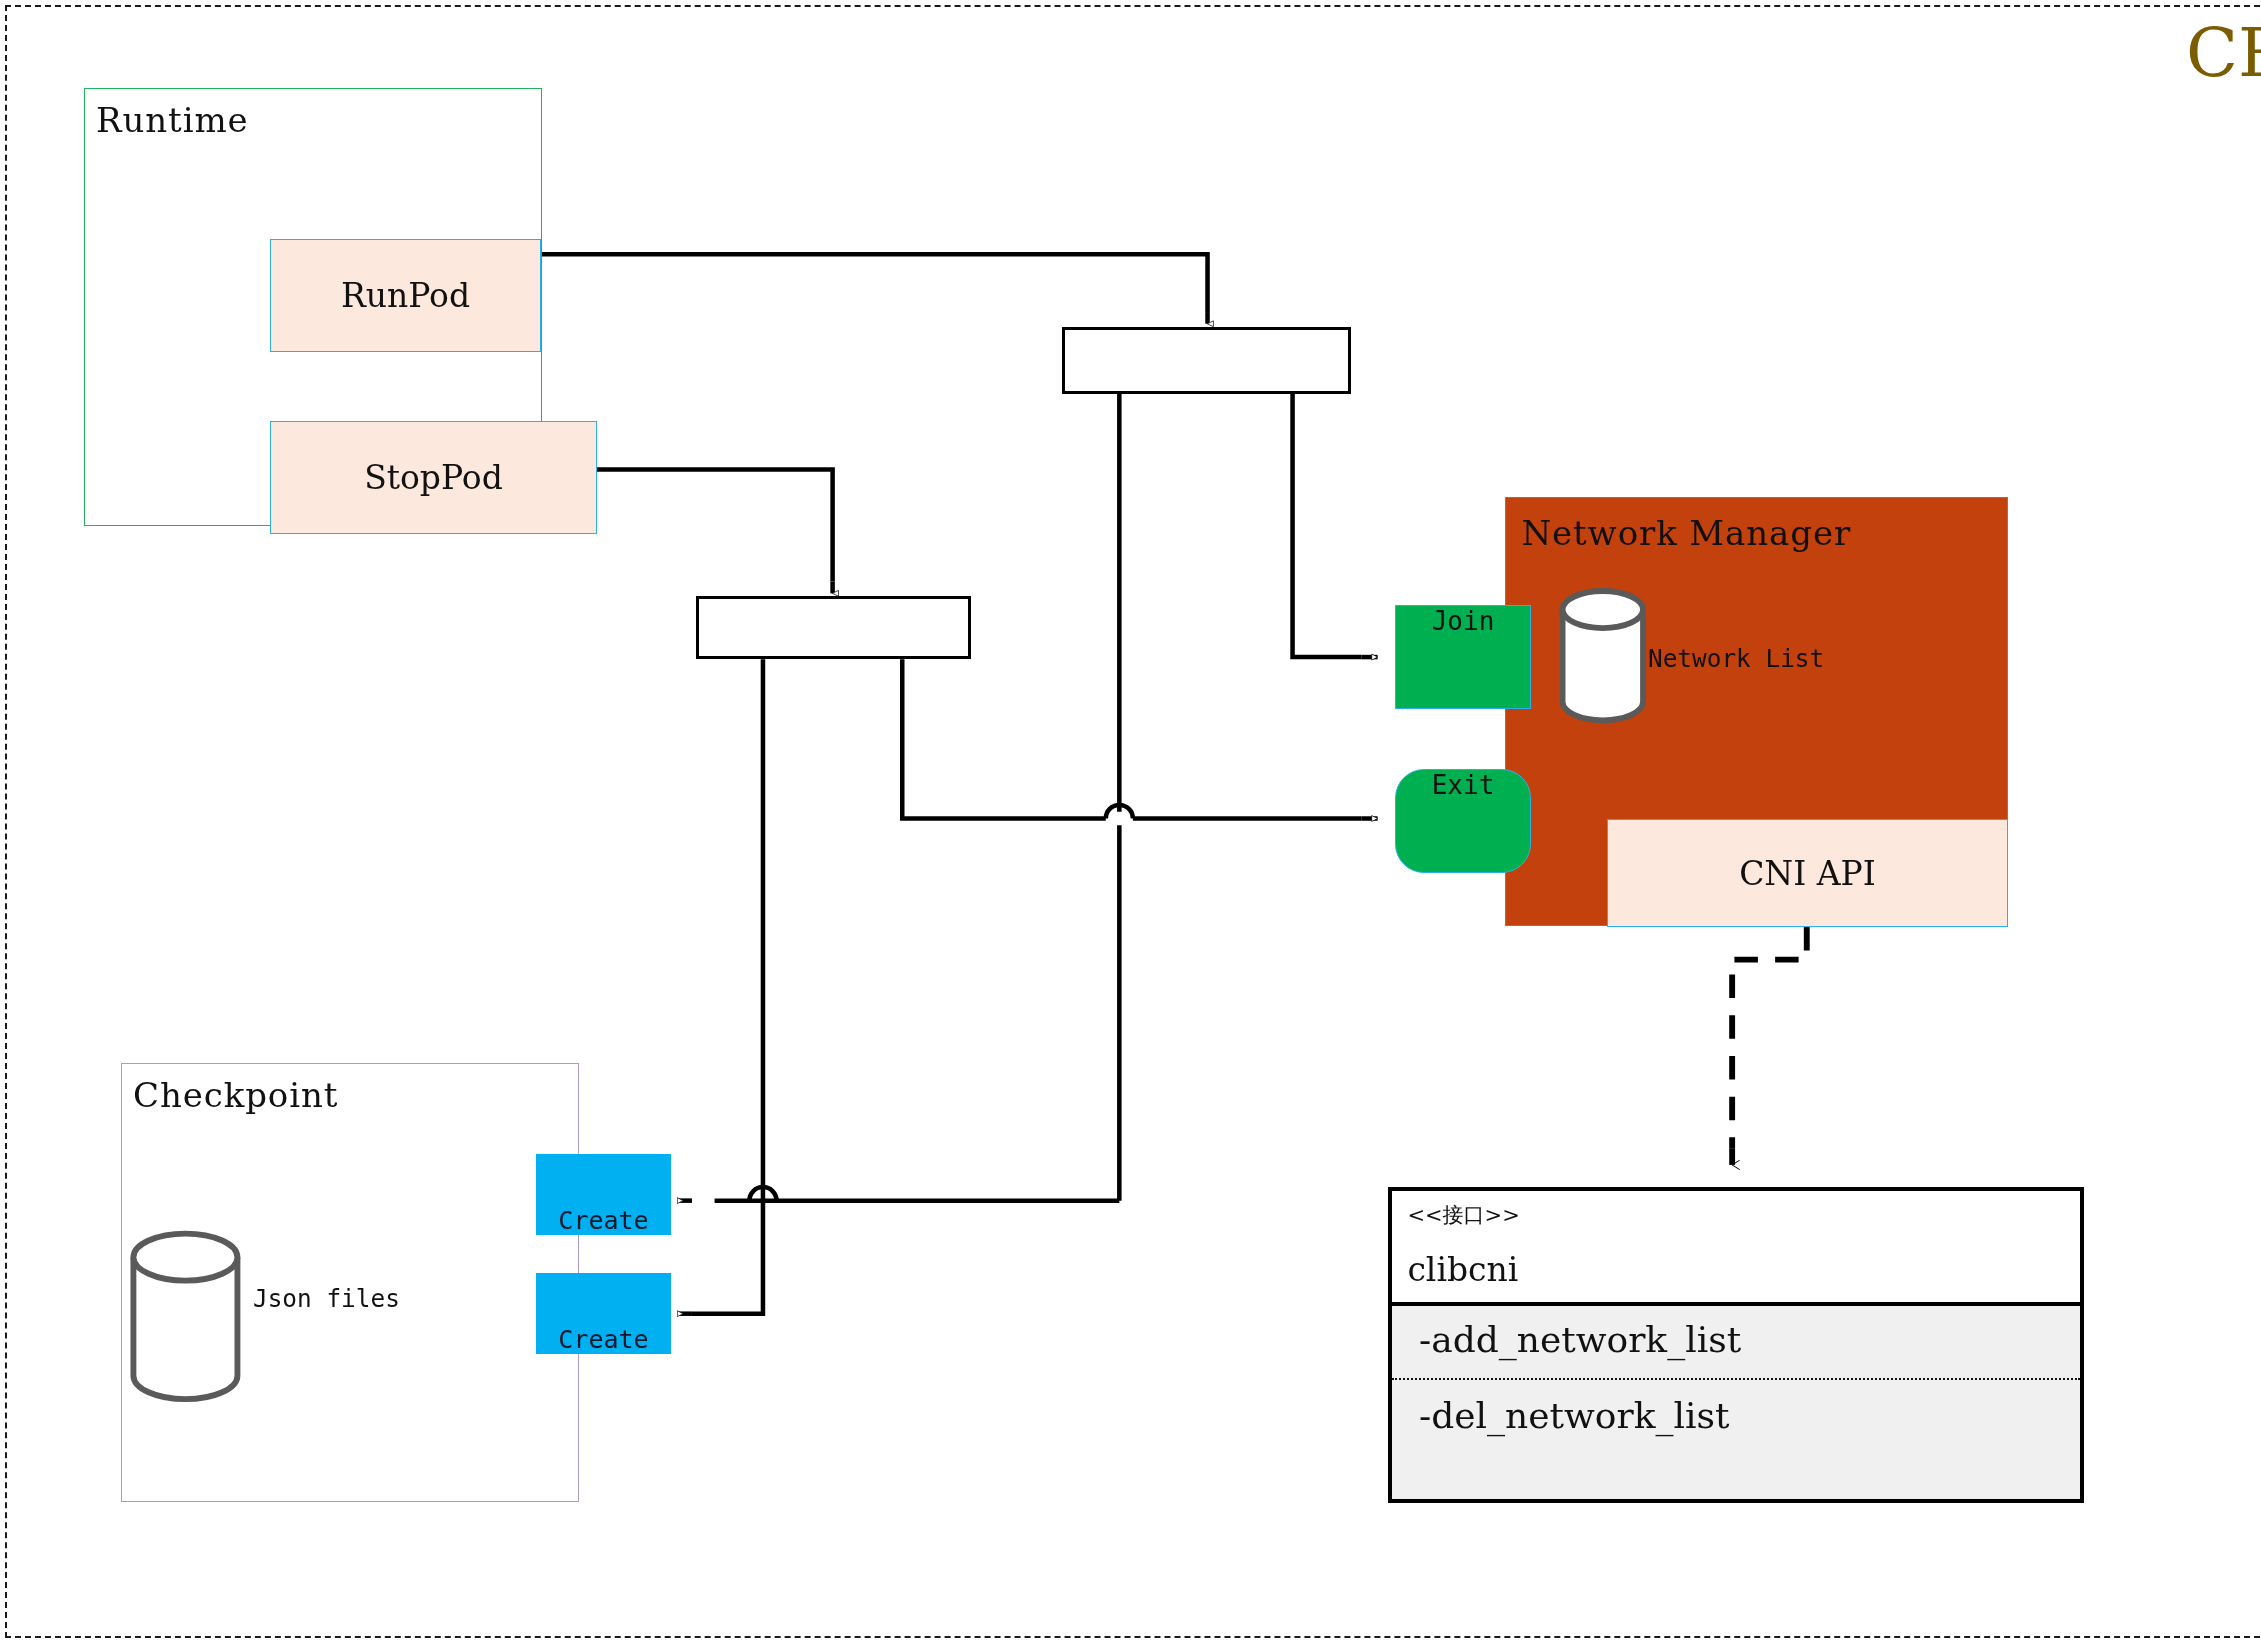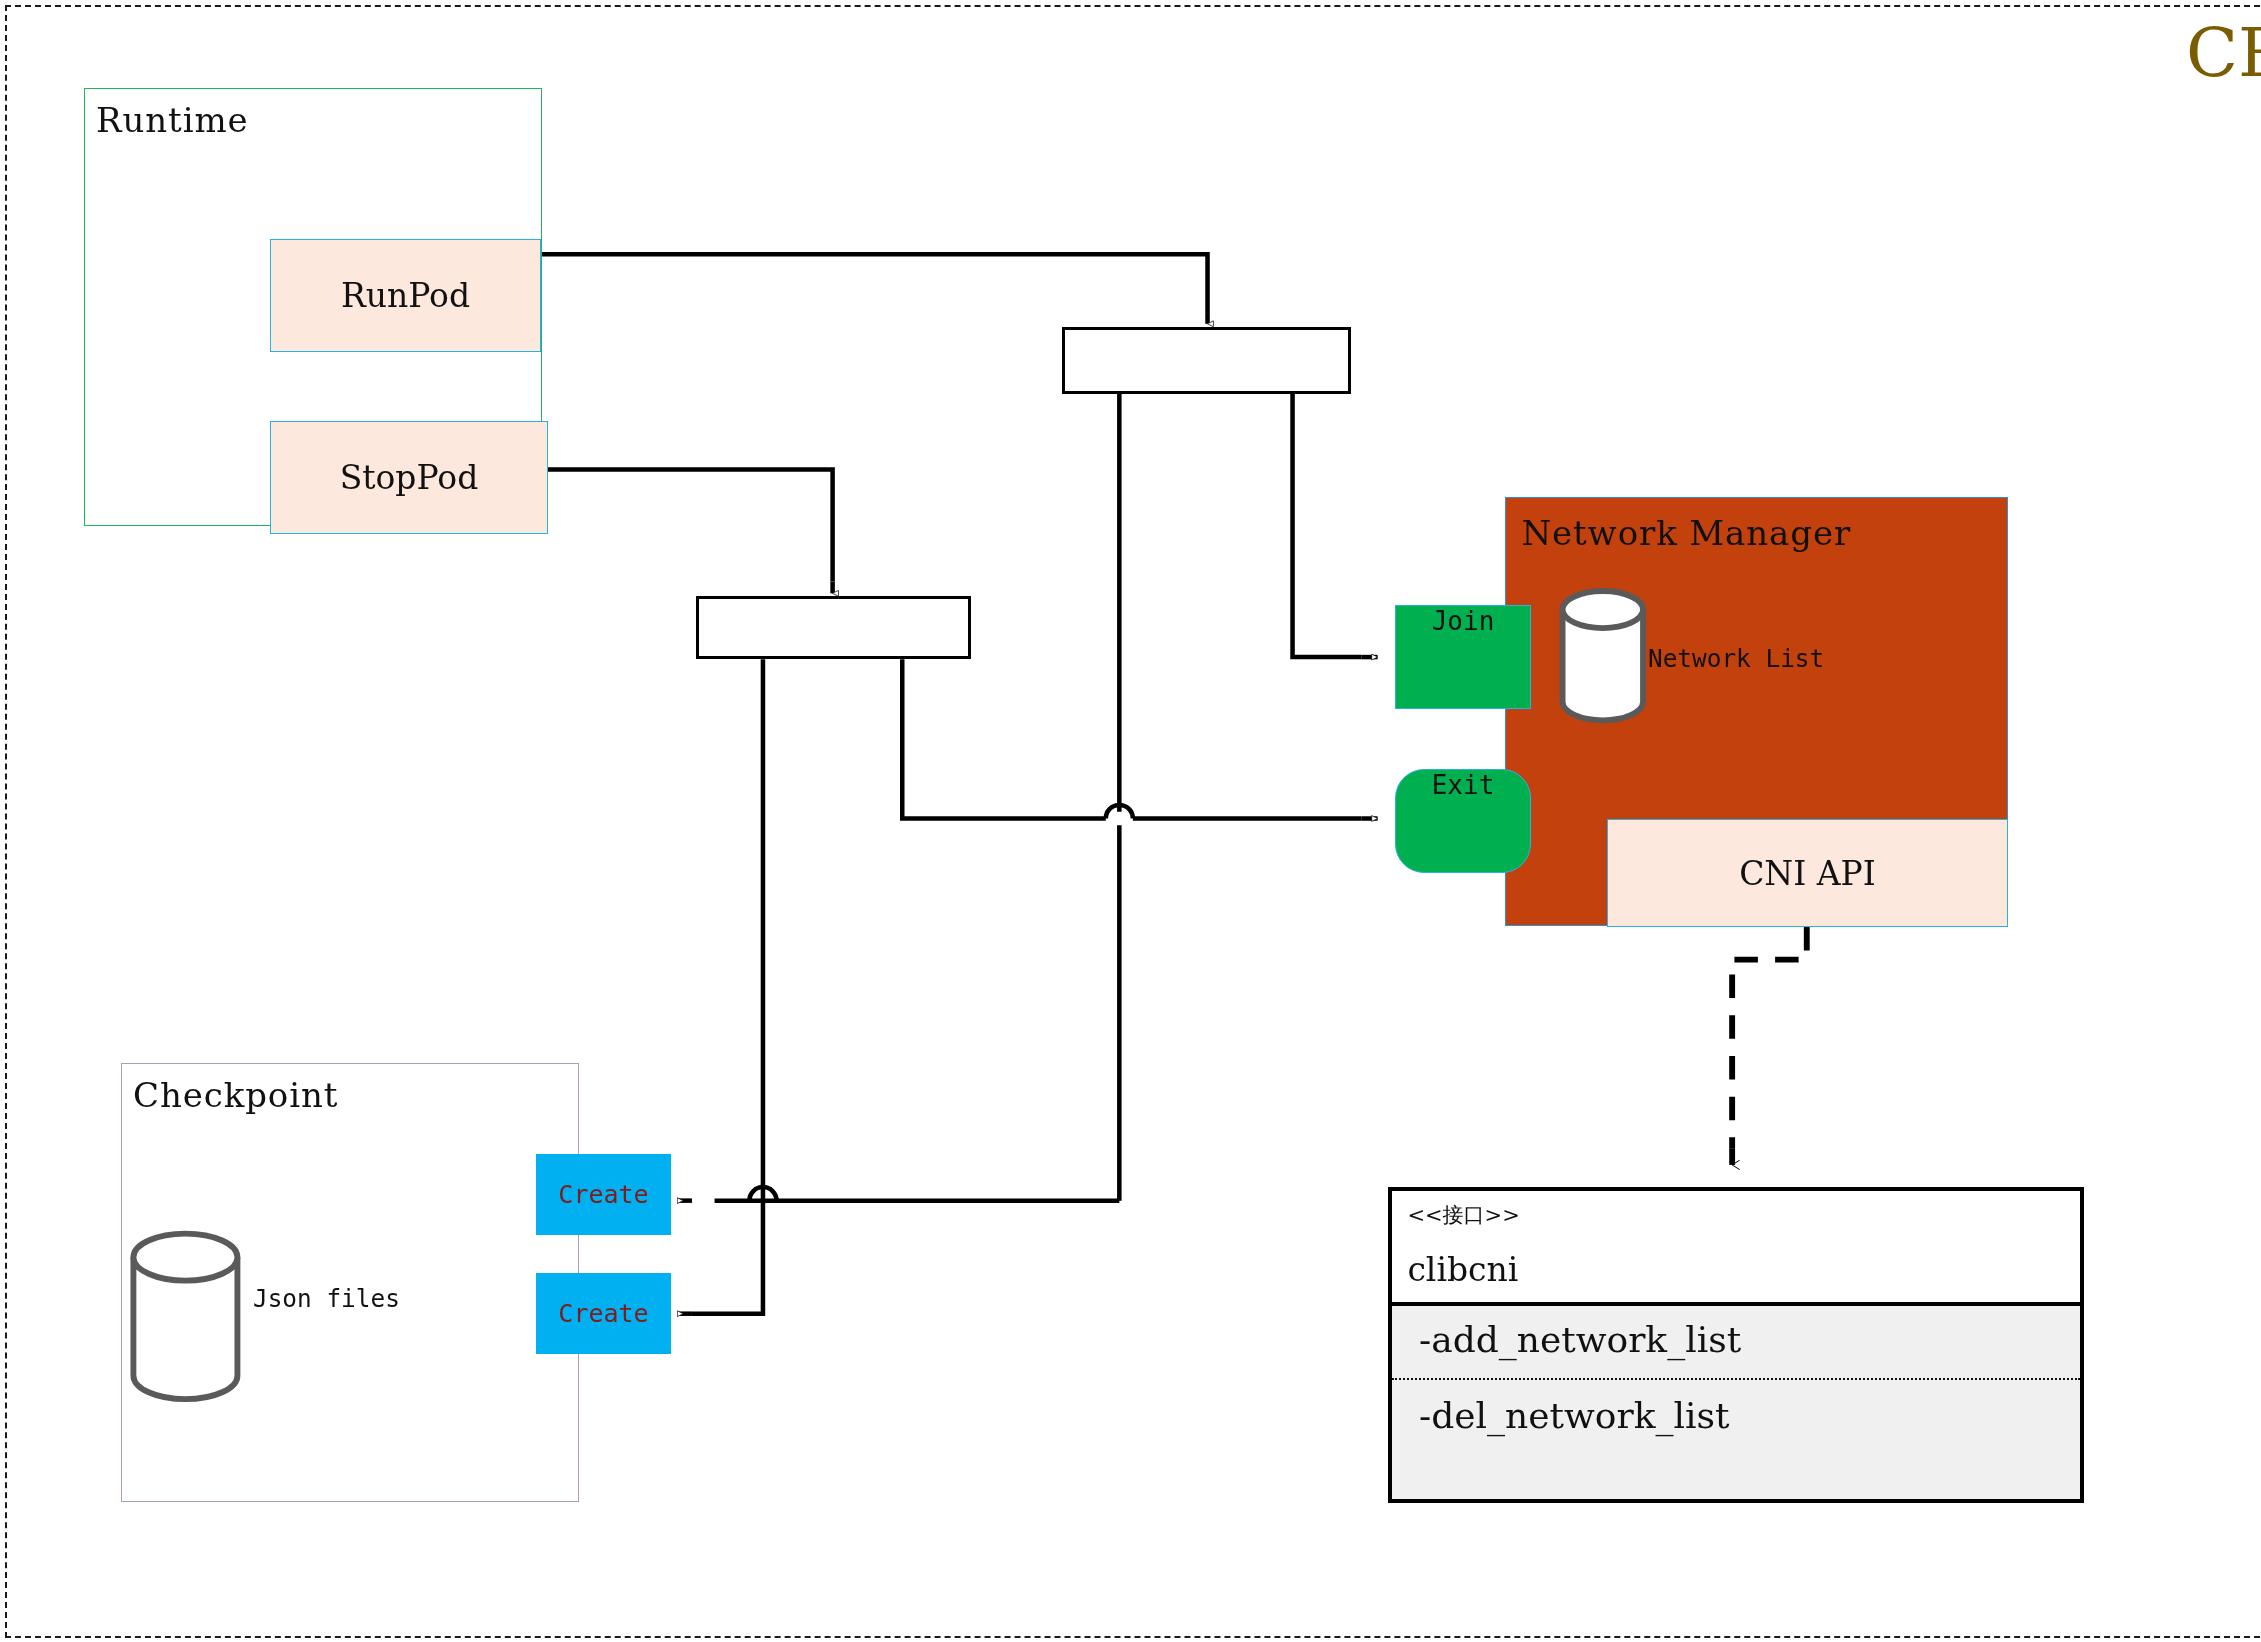--- a/index.html
+++ b/index.html
@@ -59,37 +59,37 @@
     letter-spacing:0.9px;
   }
 
   
   .peach-box{
     background:#fce8dc;border:1.8px solid #2ab0e8;
     display:flex;align-items:center;justify-content:center;
     font-size:33px;font-family:"DejaVu Serif",serif;color:#111;
   }
   #runpod-box{left:270px;top:199px;width:271px;height:113px;margin-top:40px;}
-  #stoppod-box{left:270px;top:421px;width:278px;height:113px;justify-content:center;}
+  #stoppod-box{left:270px;top:421px;width:327px;height:113px;justify-content:center;}
   #cniapi-box{left:1607px;top:819px;width:401px;height:108px;font-size:33px;}
 
   
   .green-box{
     background:#00b050;border:1.8px solid #2ab0e8;
     display:flex;align-items:flex-start;justify-content:center;
     font-size:26px;font-family:"DejaVu Sans Mono",monospace;color:#111;
   }
   #join-box{left:1395px;top:605px;width:136px;height:104px;}
   #exit-box{left:1395px;top:769px;width:136px;height:104px;border-radius:29px;}
 
   
   .cyan-box{
     background:#00b0f0;border:none;
-    display:flex;align-items:center;justify-content:center;
-    font-size:25px;font-family:"DejaVu Sans Mono",monospace;color:#7f1d1d;
+    display:flex;align-items:flex-end;justify-content:center;
+    font-size:25px;font-family:"DejaVu Sans Mono",monospace;color:#0f172a;
   }
   #create-box{left:536px;top:1154px;width:135px;height:81px;}
   #remove-box{left:536px;top:1273px;width:135px;height:81px;}
 
   
   .fork-bar{
     background:#ffffff;border:3.2px solid #000000;
   }
   #fork-top{left:1062px;top:327px;width:289px;height:67px;}
   #fork-bottom{left:696px;top:596px;width:275px;height:63px;}

